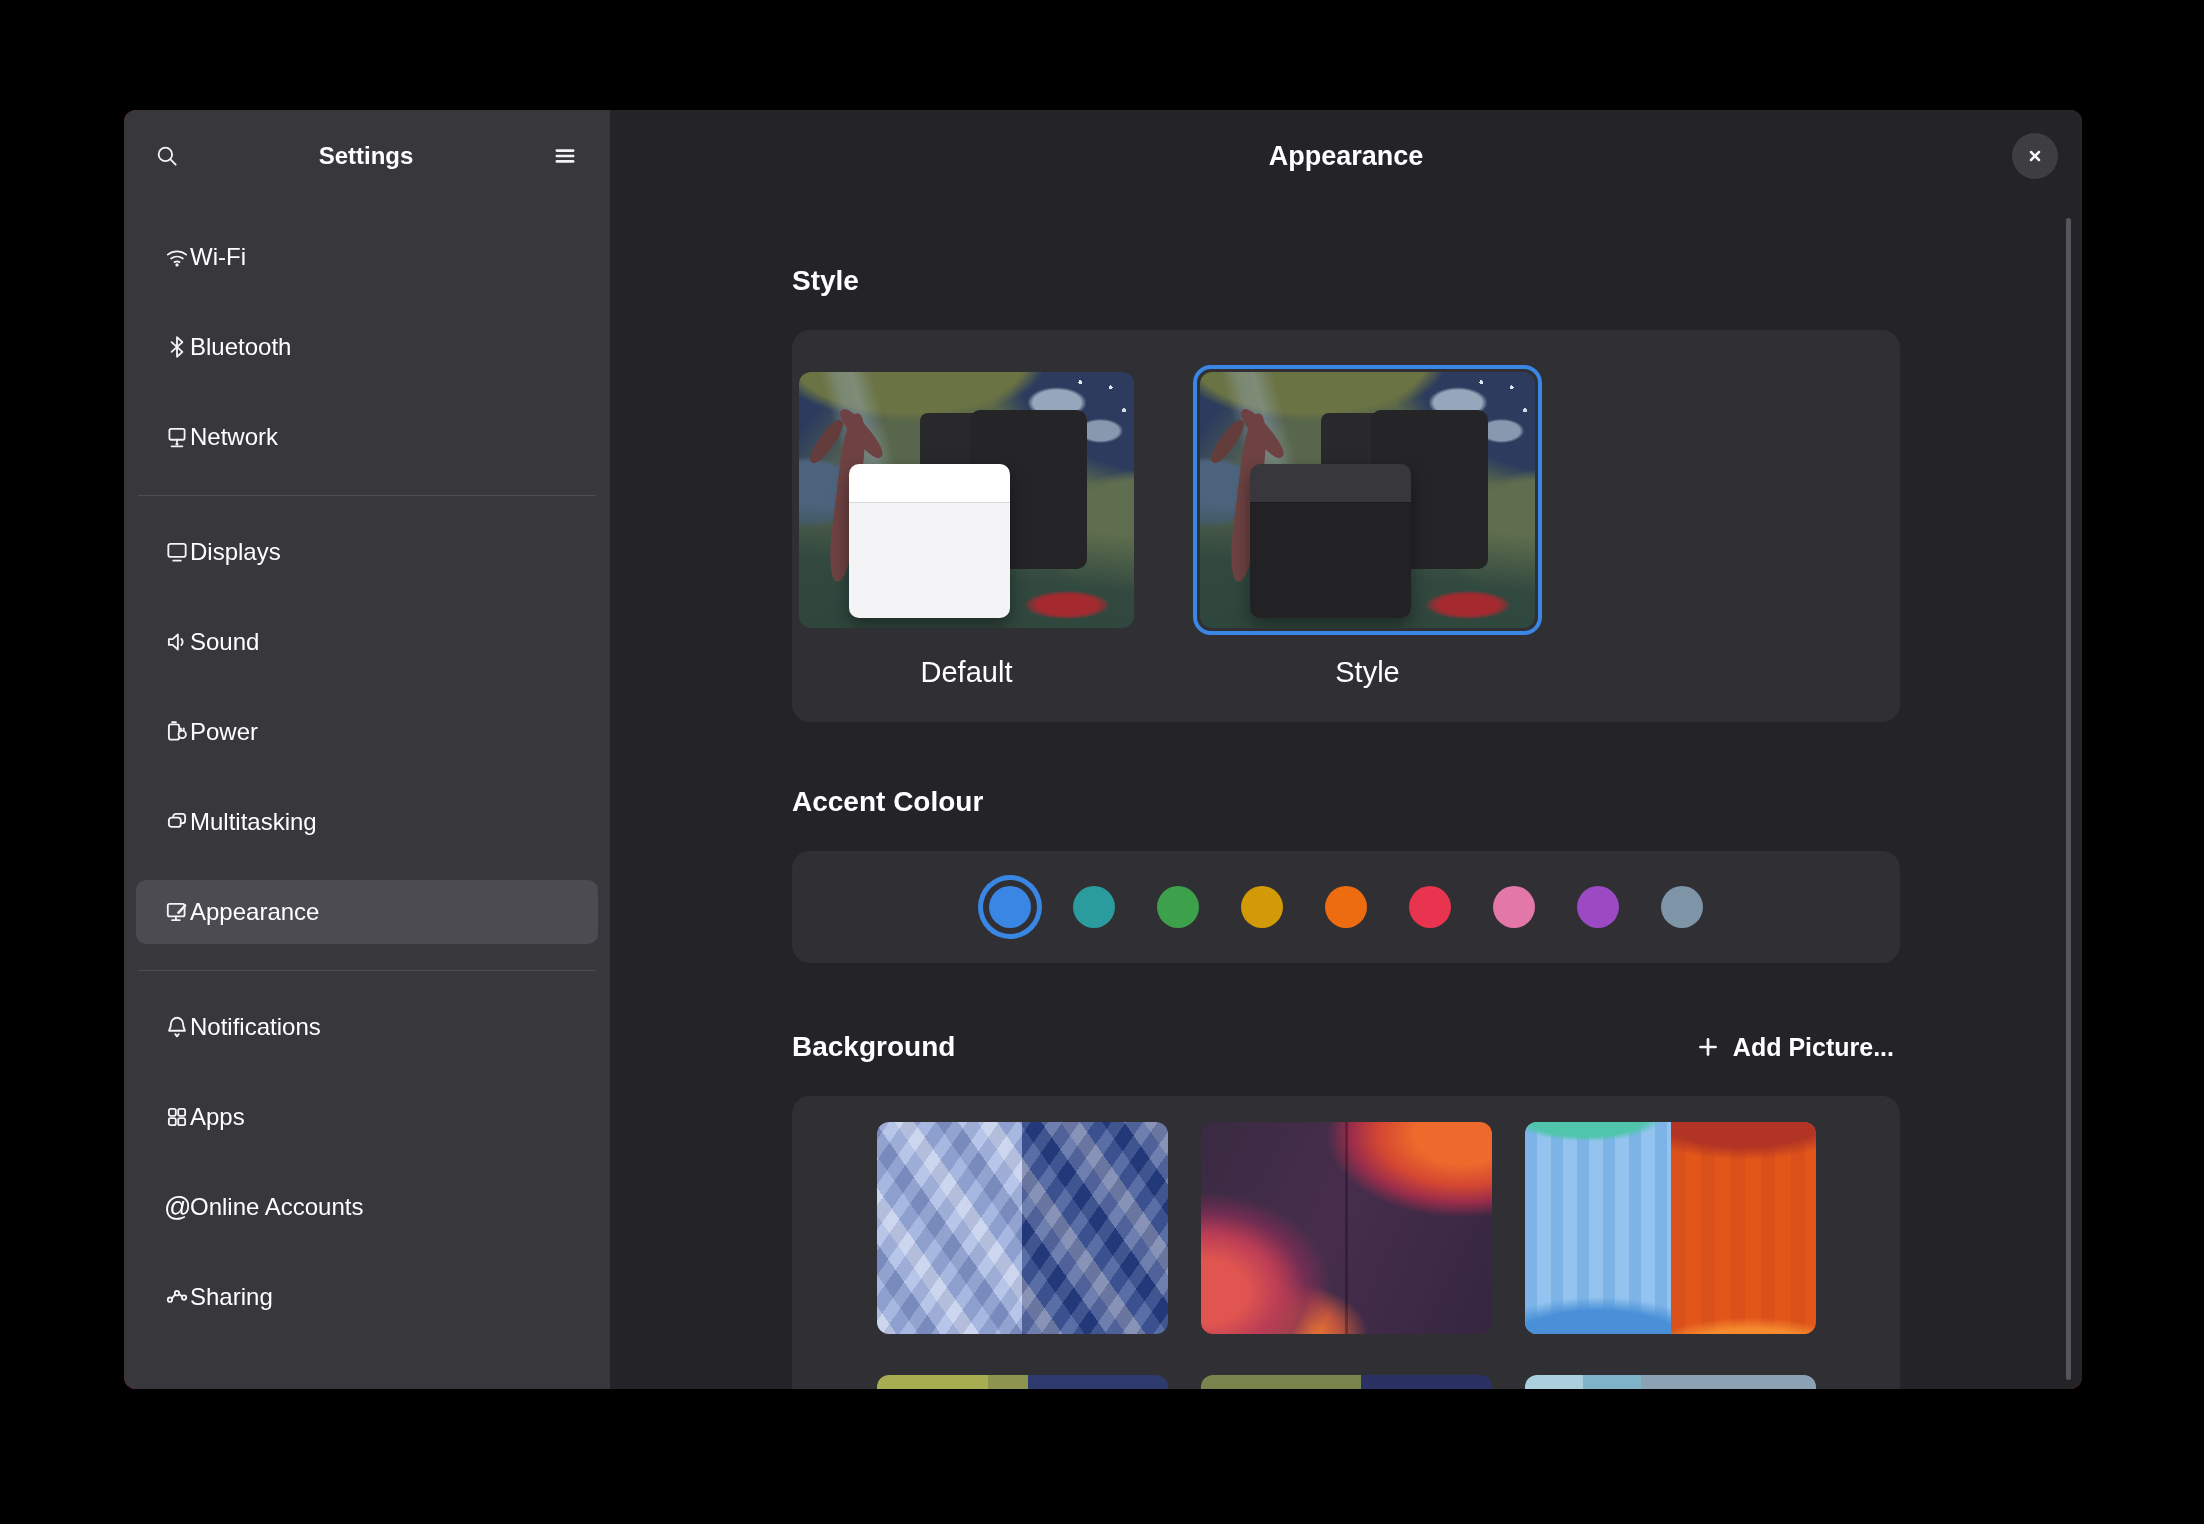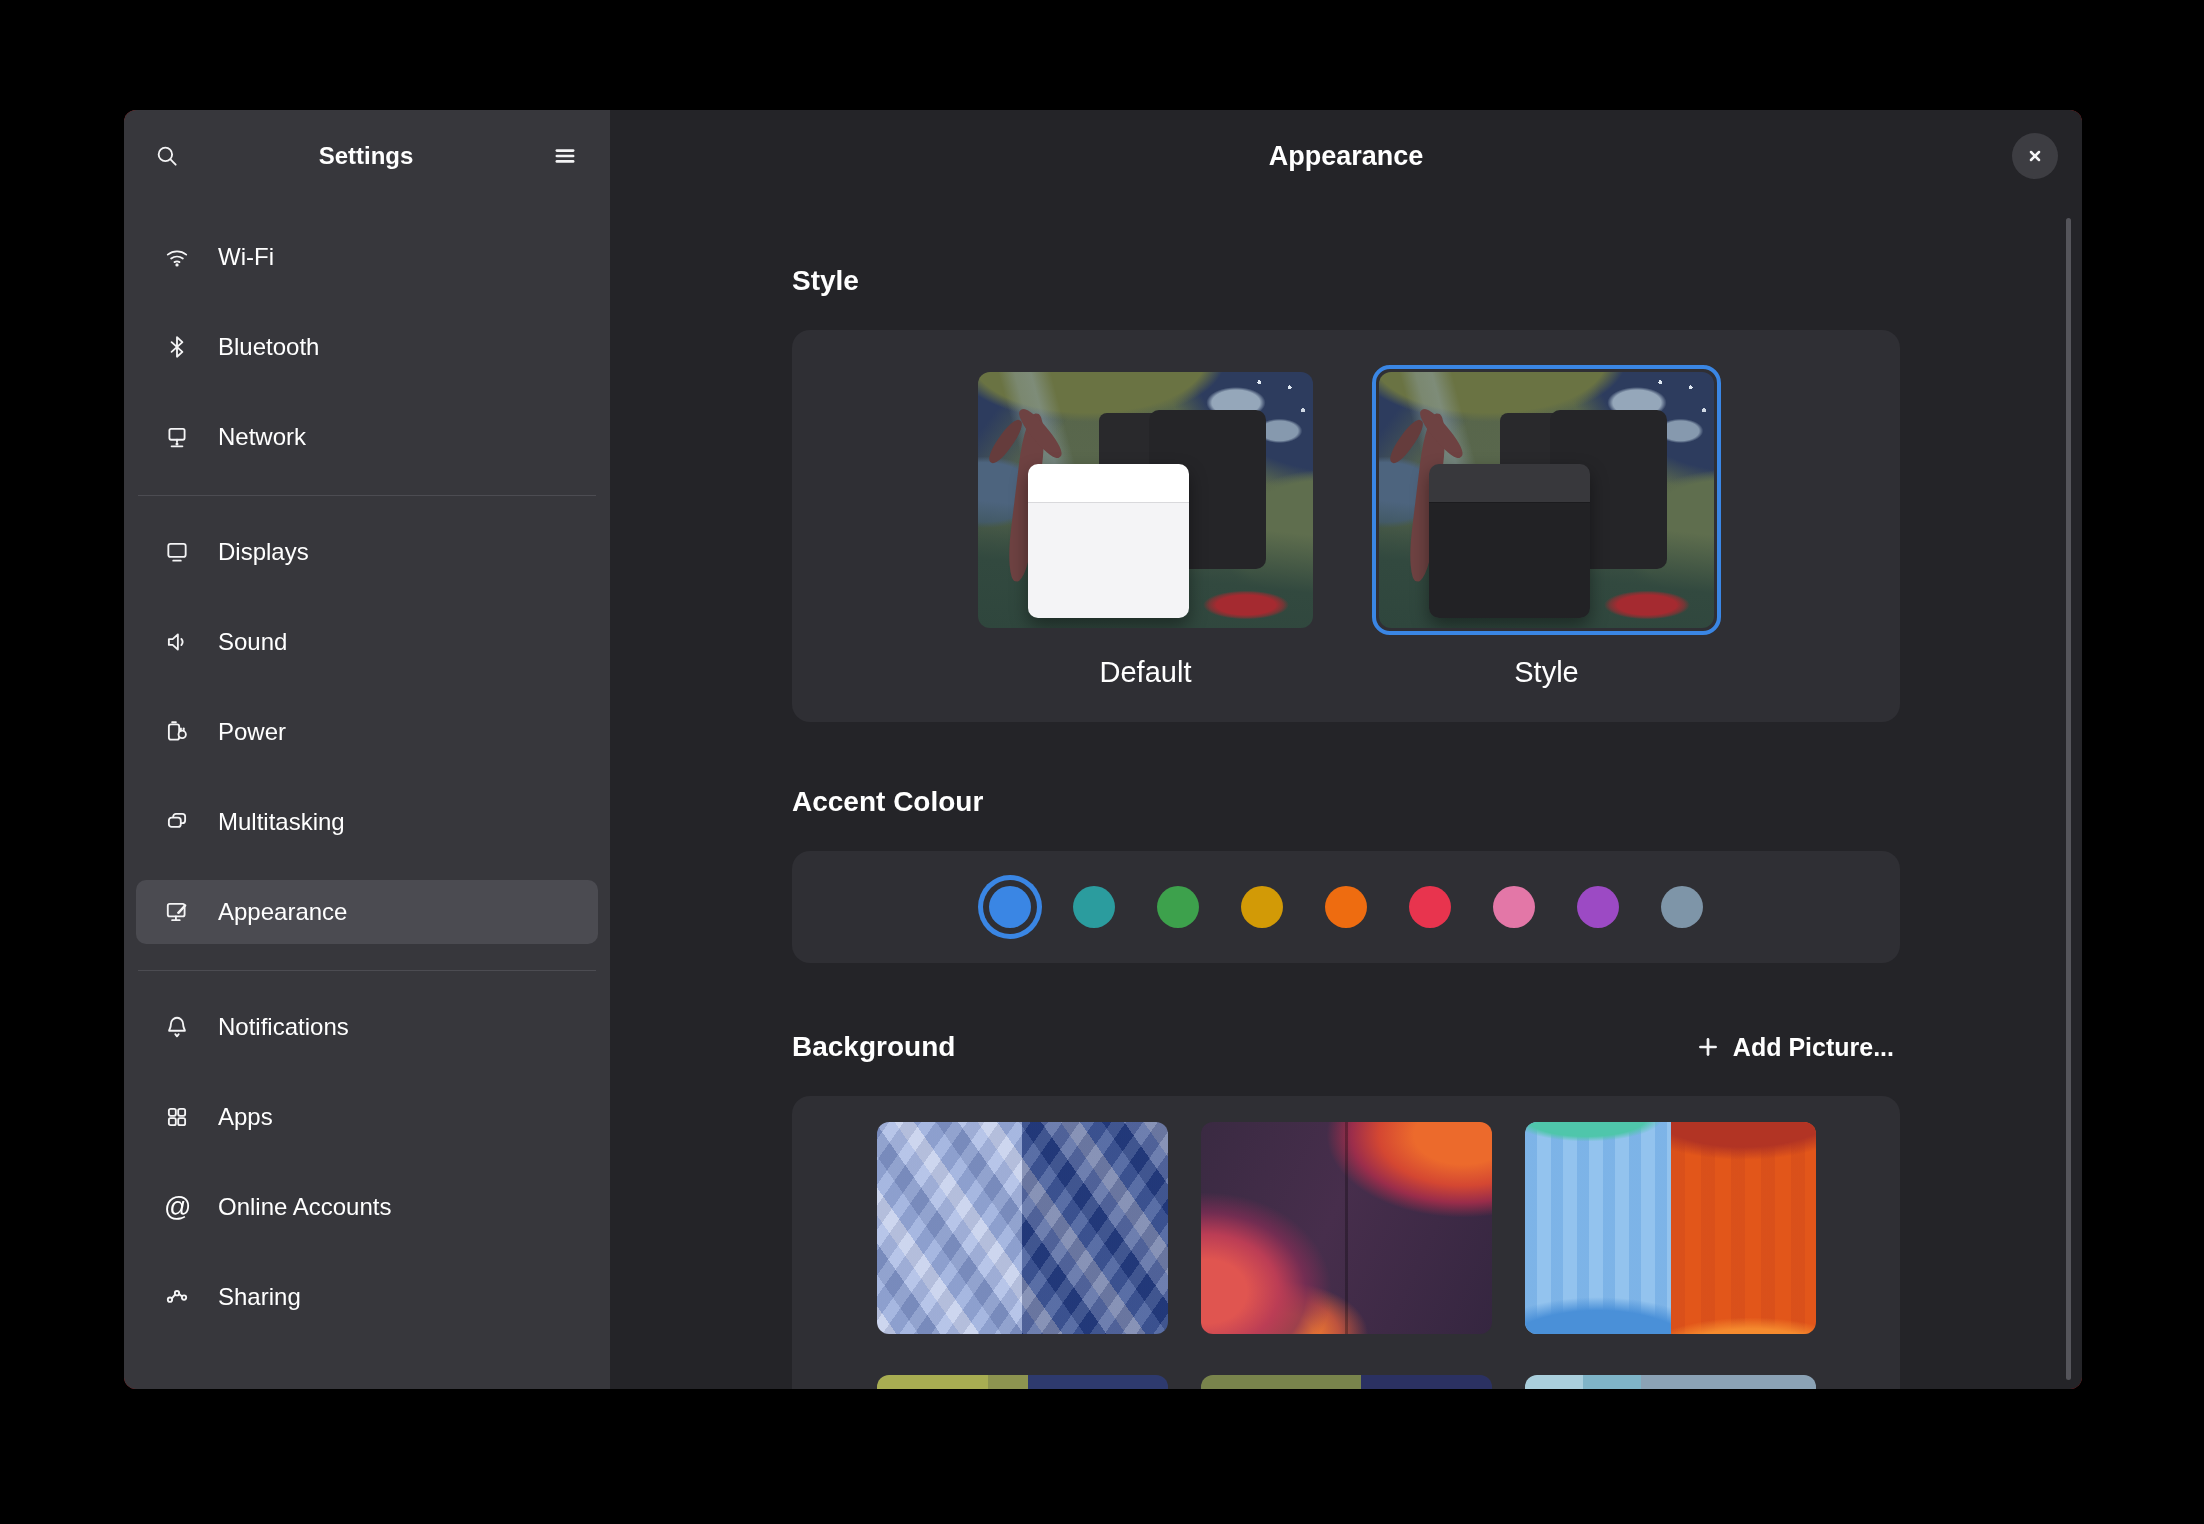--- a/index.html
+++ b/index.html
@@ -8,21 +8,21 @@
 
   .app-window{position:absolute;left:124px;top:110px;width:1958px;height:1279px;
     border-radius:12px;overflow:hidden;display:flex;background:#b91c1c;}
 
   
   .sidebar{width:486px;background:#37373c;flex:none;display:flex;flex-direction:column;}
   .side-head{display:flex;align-items:center;height:64px;margin-top:14px;padding:0 32px 0 30px;flex:none;}
   .side-title{flex:1;text-align:center;font-size:24px;font-weight:700;}
   .side-list{margin-top:37px;flex:1;overflow:hidden;}
   .srow{display:flex;align-items:center;height:64px;margin:0 12px 26px;padding:0 28px;
-    border-radius:10px;gap:28px;font-size:24px;cursor:pointer;}
+    border-radius:10px;font-size:24px;cursor:pointer;}
   .srow.selected{background:#4b4b51;}
   .sdivider{border:none;border-top:1px solid #4c4c52;margin:0 14px 24px;}
 
   
   .icon{width:26px;height:26px;display:inline-block;flex:none;}
   .icon svg{width:100%;height:100%;stroke:#f4f4f5;stroke-width:1.7;fill:none;
     stroke-linecap:round;stroke-linejoin:round;display:block;}
   .icon svg .f{fill:#f4f4f5;stroke:none;}
   .icon svg .pf{fill:#37373c;}
   .icon svg .pen{stroke-width:2.3;}
@@ -45,21 +45,21 @@
   .sec-heading{font-size:28px;font-weight:700;line-height:32px;}
   .h-style{margin-top:63px;}
   .h-accent{margin-top:64px;}
   .h-bg-row{margin-top:68px;display:flex;align-items:center;justify-content:space-between;}
   .add-pic{display:flex;align-items:center;gap:12px;background:none;border:none;color:#fff;
     font-family:"Liberation Sans",sans-serif;font-size:25px;font-weight:700;cursor:pointer;padding:0 6px;}
 
   .card{background:#2f2f34;border-radius:18px;margin-top:33px;}
 
   
-  .style-card{height:392px;display:flex;justify-content:center;gap:52px;padding-top:42px;}
+  .style-card{height:392px;display:flex;justify-content:flex-start;gap:52px;padding-top:42px;}
   .tile{display:flex;flex-direction:column;align-items:center;cursor:pointer;}
   .tile-frame{border:4px solid transparent;border-radius:18px;padding:3px;margin-top:-7px;}
   .tile-frame.selected{border-color:#3a86e4;}
   .tile-label{margin-top:21px;font-size:29px;text-align:center;}
 
   .tile-img{width:335px;height:256px;border-radius:12px;overflow:hidden;position:relative;
     background:
       radial-gradient(ellipse 16% 7% at 80% 91%, #a52a30 0 55%, rgba(165,42,48,.55) 70%, transparent 80%),
       linear-gradient(6deg, #2f463d 0%, #32493f 24%, rgba(50,73,63,0) 44%),
       linear-gradient(75deg, transparent 22%, rgba(150,170,185,.38) 26%, rgba(150,170,185,.45) 30%, transparent 35%),

